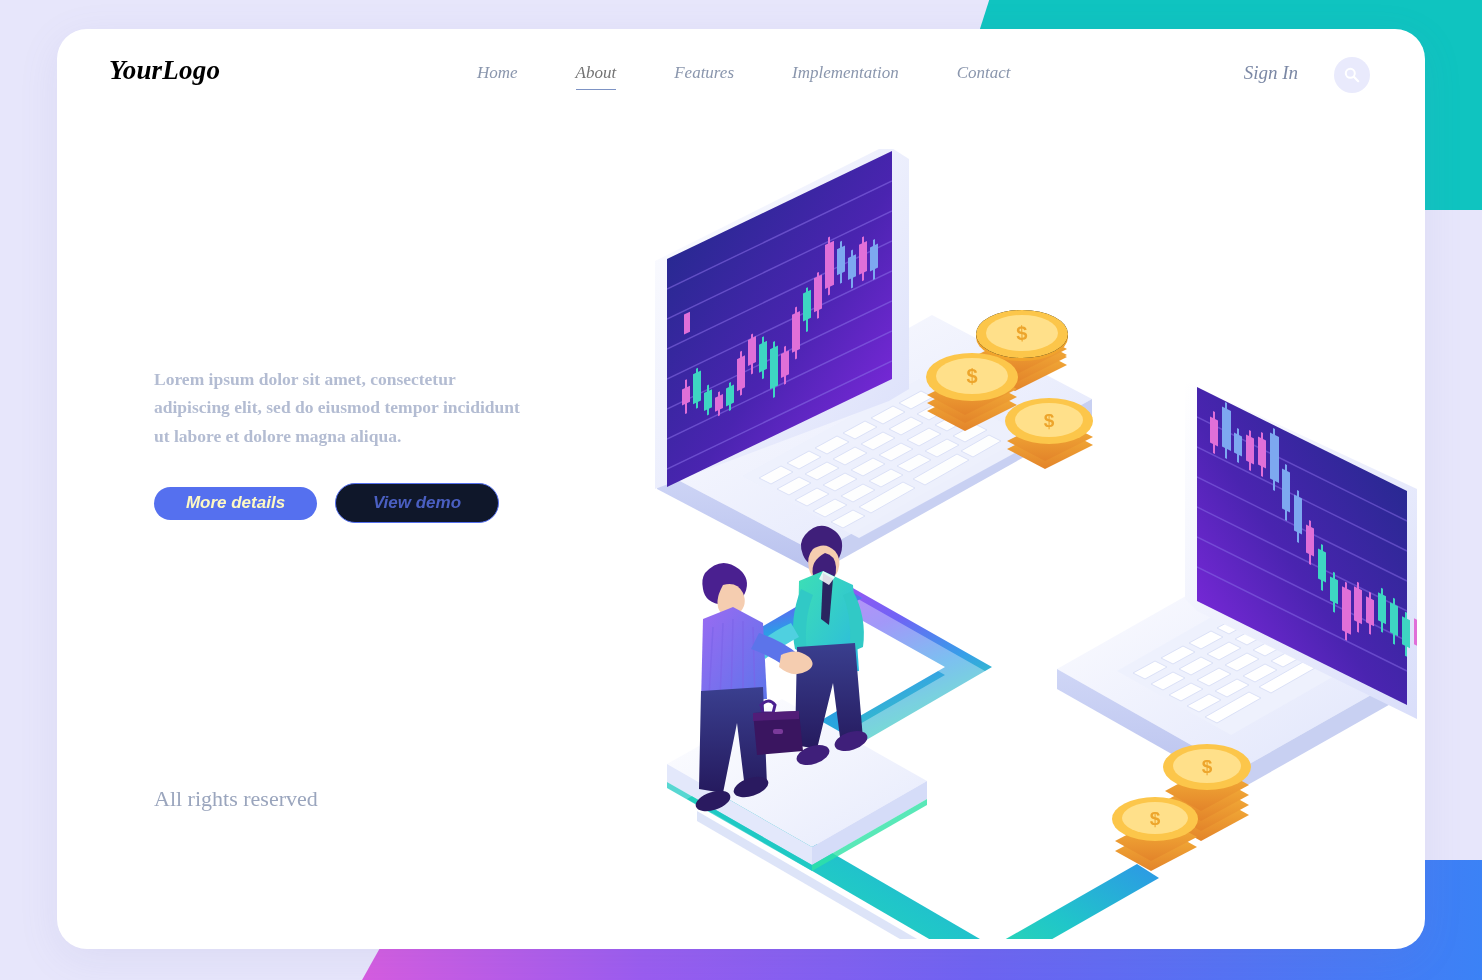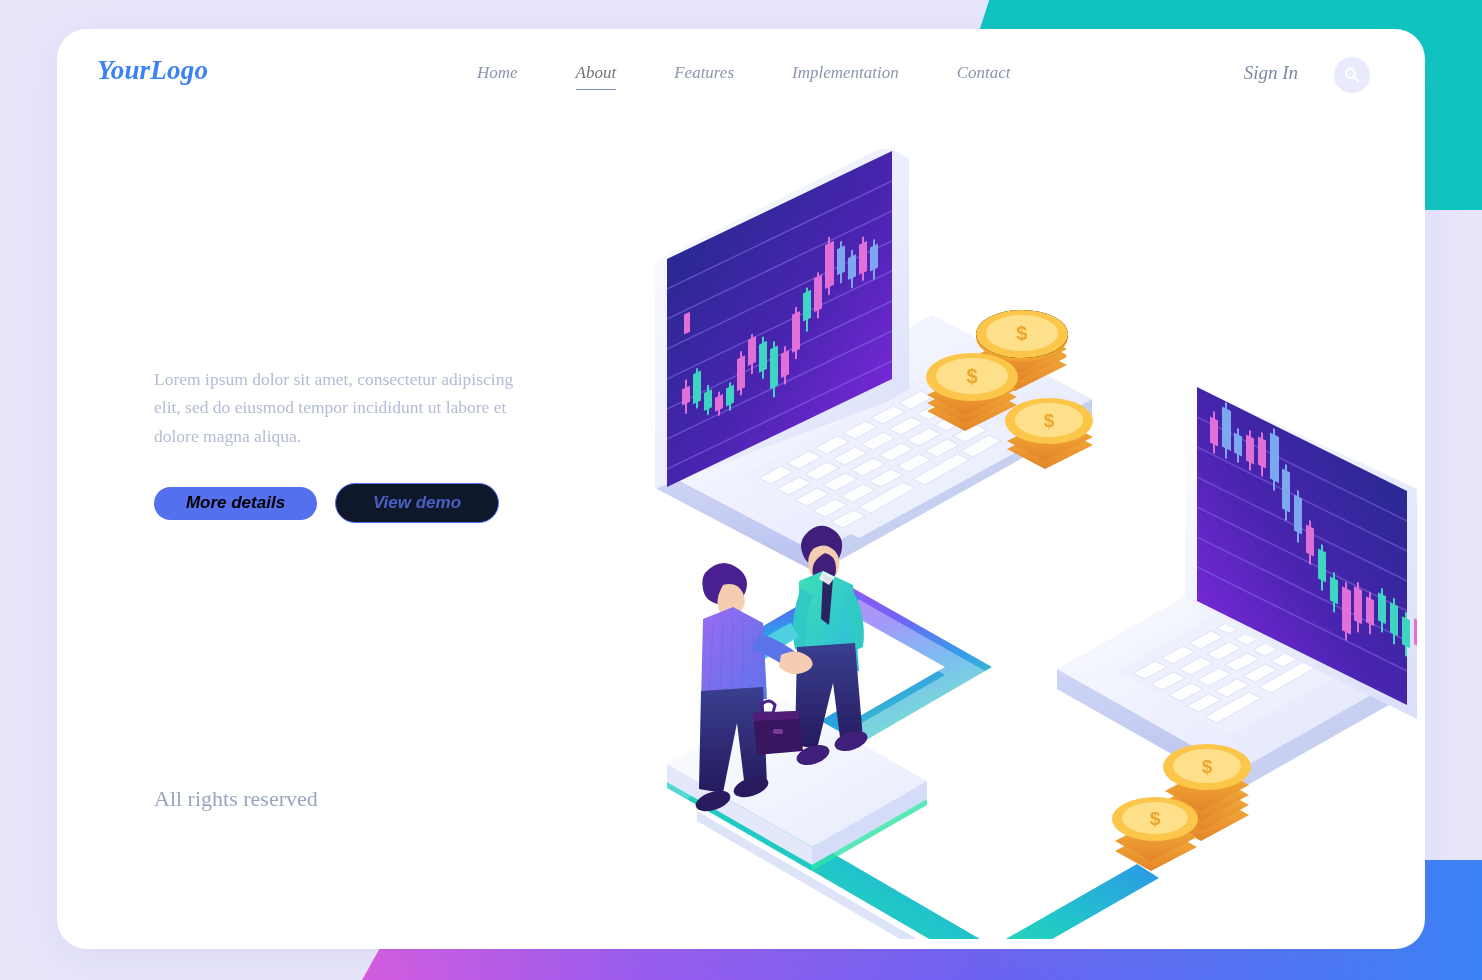--- a/index.html
+++ b/index.html
@@ -26,23 +26,23 @@
   
   #card {
     position:absolute; left:57px; top:29px; width:1368px; height:920px;
     background:#ffffff; border-radius:30px;
     box-shadow:0 10px 40px rgba(120,120,190,.10);
     overflow:hidden;
   }
   
   #header { position:absolute; left:0; top:0; width:100%; height:90px; }
   #logo {
-    position:absolute; left:40px; top:26px;
+    position:absolute; left:52px; top:26px;
     font-size:27px; font-style:italic; font-weight:bold;
-    color:#3b82f6; letter-spacing:.2px;
+    color:#000000; letter-spacing:.2px;
   }
   #nav { position:absolute; left:420px; top:30px; display:flex; gap:0; }
   .nav-item {
     font-size:17px; font-style:italic; color:#8a96ad;
     padding:4px 0 6px 0; margin-right:58px; cursor:pointer;
     white-space:nowrap;
   }
   .nav-item:last-child { margin-right:0;text-align:right; }
   .nav-item.active { color:#737373; border-bottom:1.6px solid #7d93c4; }
   #signin {
@@ -56,30 +56,30 @@
     display:flex; align-items:center; justify-content:center;
   }
   
   #hero { position:absolute; left:97px; top:305px; width:420px; }
   #hero-title {
     font-size:68px; color:#27408e; line-height:1.05;
     letter-spacing:.5px; white-space:nowrap;
   }
   #hero-sub {
     margin-top:31px; font-size:17.5px; line-height:1.62;
-    color:#b3bcd2; width:380px;
+    color:#b3bcd2; width:380px;font-weight:bold;
   }
   #cta { margin-top:33px; display:flex; align-items:center; gap:18px; }
   .btn {
     font-size:17px; font-style:italic; font-weight:bold;
     border-radius:22px; cursor:pointer; text-align:center;
     display:flex; align-items:center; justify-content:center;
   }
   #btn-primary {
-    width:163px; height:33px; background:#5570ef; color:#000000;
+    width:163px; height:33px; background:#5570ef; color:#fef9c3;
     border:none;
   }
   #btn-secondary {
     width:164px; height:40px; background:#0f172a; color:#4a5fc1;
     border:1.6px solid #5570ef;
   }
   #rights {
     position:absolute; left:97px; top:757px;
     font-size:22px; color:#9aa5bd;
   }

